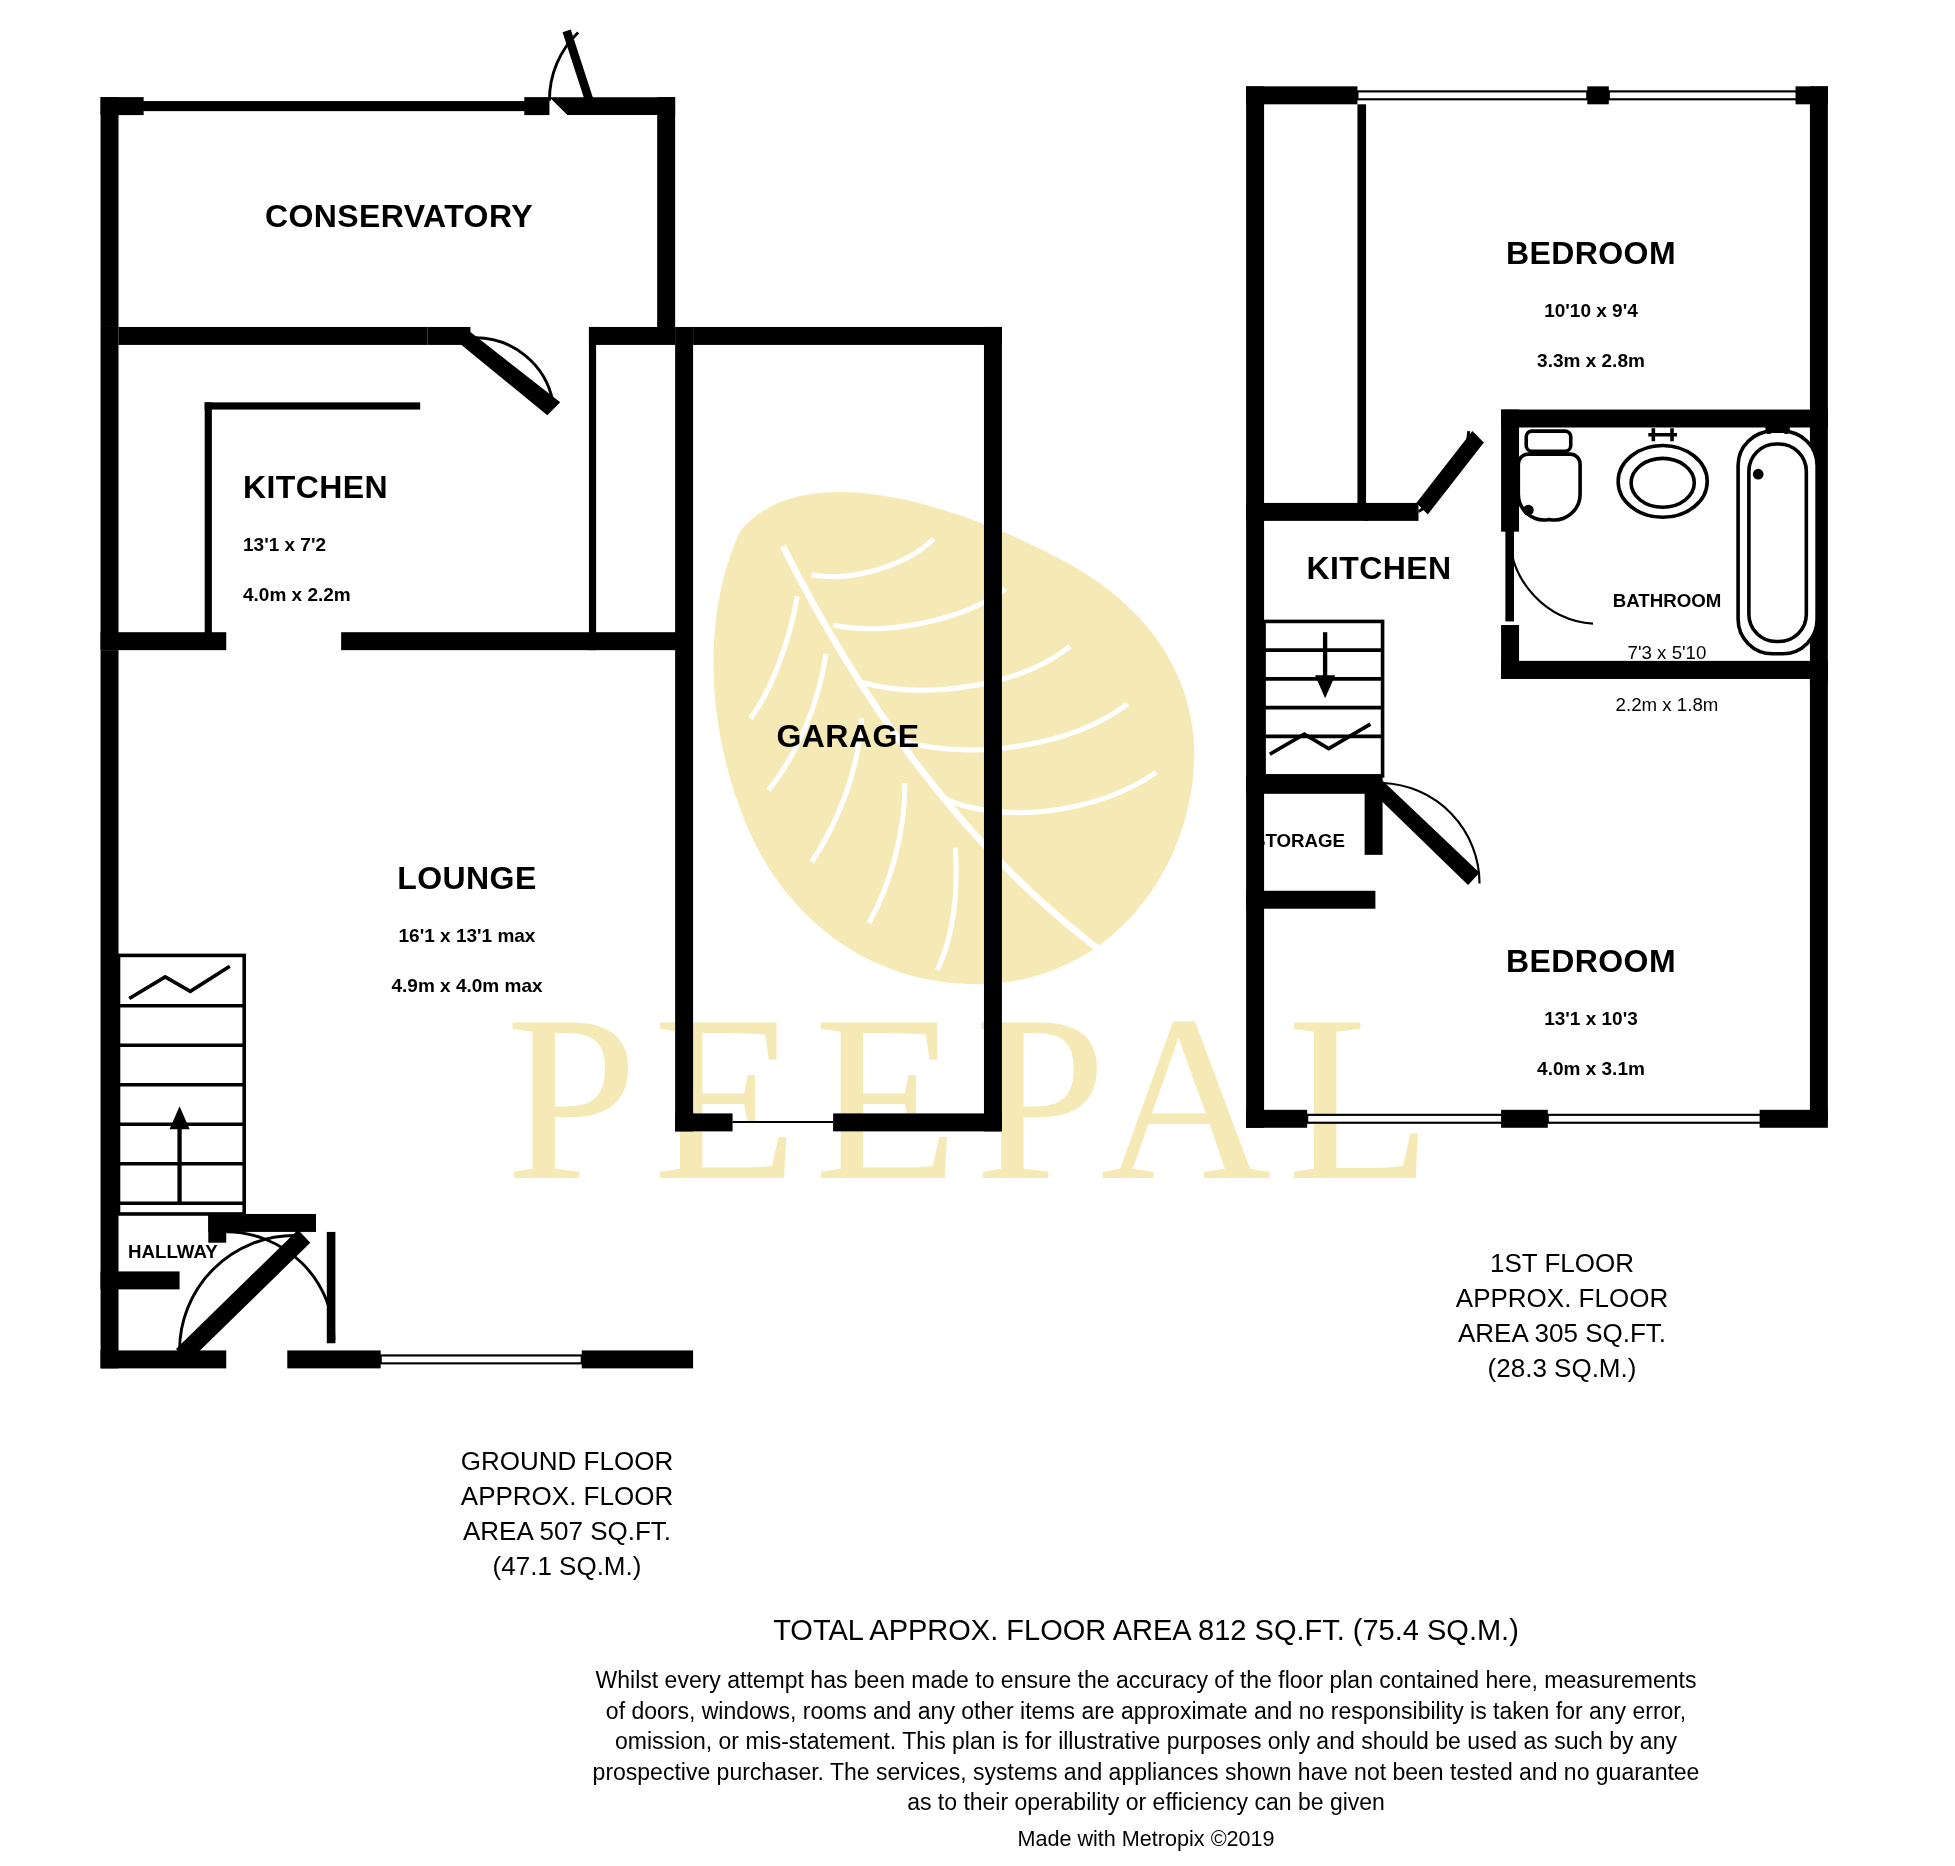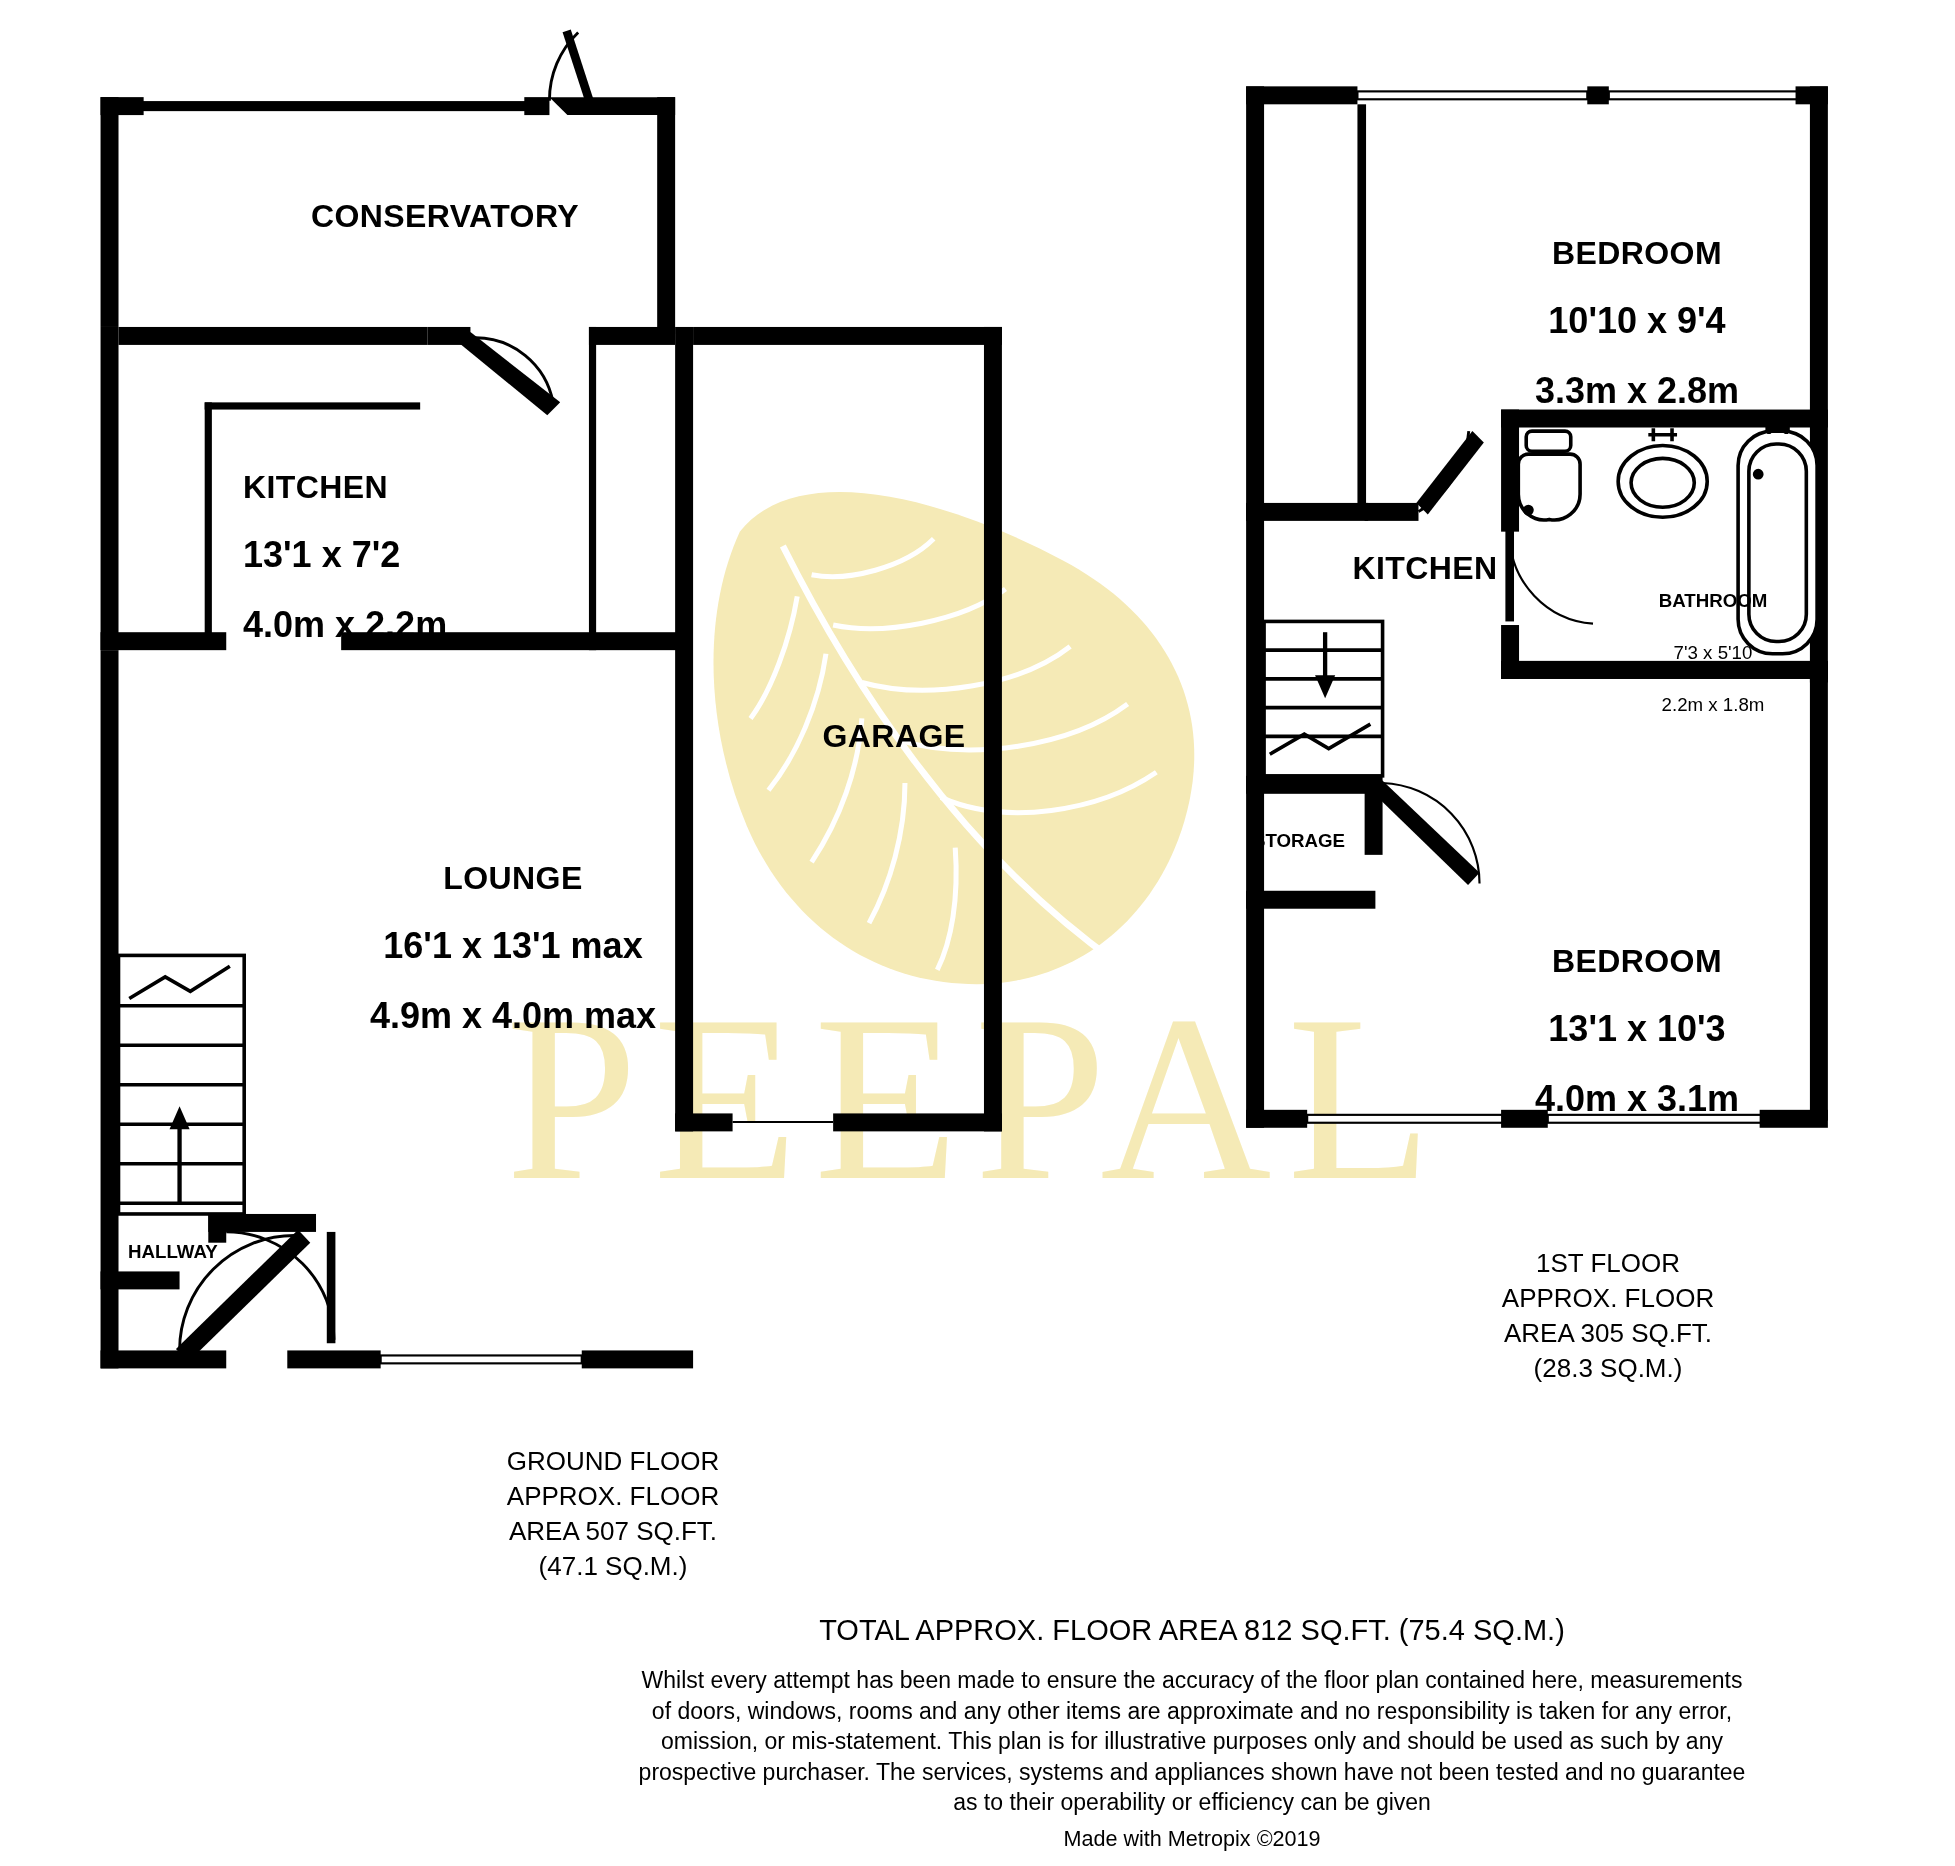--- a/index.html
+++ b/index.html
@@ -23,27 +23,27 @@
   }
   .label {
     position: absolute;
     text-align: center;
     white-space: pre;
     line-height: 1.18;
     font-weight: bold;
     color: #000;
   }
   .roomname { font-size: 32px; letter-spacing: 0.4px; }
-  .roomdim  { font-size: 36px; }
+  .roomdim  { font-size: 19px; }
   .small    { font-size: 18.7px; }
   .areablk  { font-size: 26px; font-weight: normal; line-height: 1.35; }
   .totalline { font-size: 29px; font-weight: normal; }
   .disclaimer { font-size: 23px; font-weight: normal; line-height: 1.33; }
   .madewith { font-size: 21.6px; font-weight: normal; }
-  .center-x { transform: translateX(-50%); margin-left: 46px; }
+  .center-x { transform: translateX(-50%); }
 </style>
 </head>
 <body>
 
 <svg id="plan" viewBox="0 0 2722 2599" xmlns="http://www.w3.org/2000/svg">
   <defs>
     <g id="leafshape"></g>
   </defs>
 
   <g>

